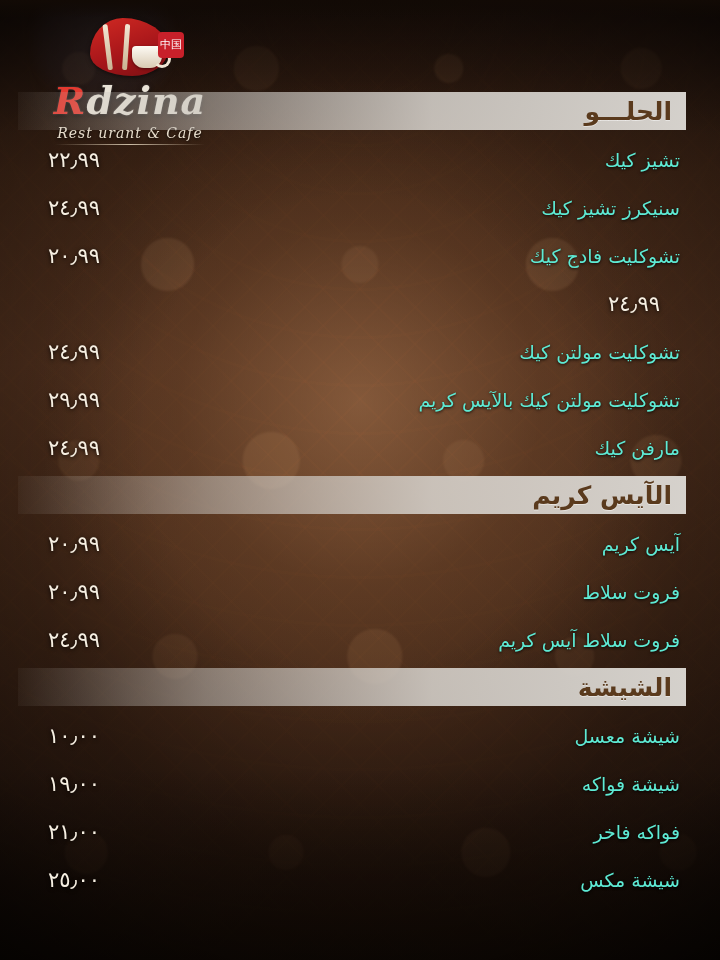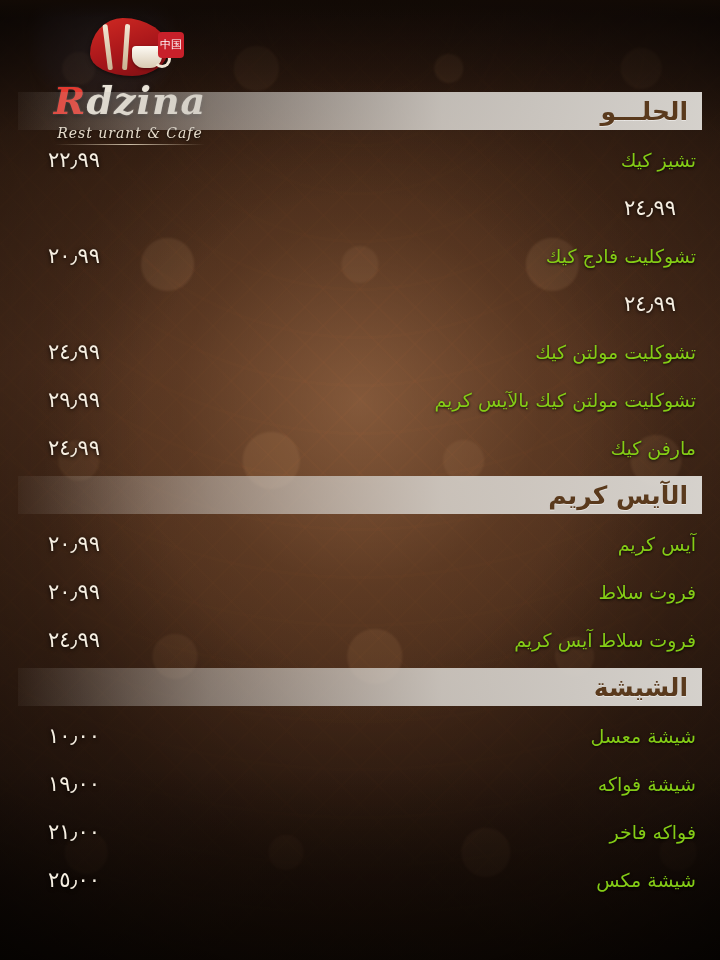--- a/index.html
+++ b/index.html
@@ -165,21 +165,21 @@
   .logo-rule {
     margin: 3px auto 0;
     width: 150px; height: 1px;
     background: linear-gradient(90deg, rgba(230,215,190,0) 0%, rgba(230,215,190,0.85) 50%, rgba(230,215,190,0) 100%);
   }
 
   
   .menu {
     position: absolute;
     top: 92px; right: 0; left: 0;
-    padding: 0 18px 0 18px;
+    padding: 0 34px 0 18px;
   }
   .section-head {
     margin: 0 0 6px 0;
     height: 38px;
     background: linear-gradient(90deg, rgba(190,186,180,0.05) 0%, rgba(196,192,186,0.55) 28%, rgba(214,210,204,0.88) 62%, rgba(222,219,214,0.95) 100%);
     display: flex;
     align-items: center;
     justify-content: flex-start;
     padding-right: 14px;
     box-sizing: border-box;
@@ -196,21 +196,21 @@
   .row {
     display: flex;
     align-items: center;
     justify-content: space-between;
     height: 48px;
     padding: 0 6px 0 10px;
   }
   .row .name {
     font-family: "DejaVu Sans", sans-serif;
     font-size: 19px;
-    color: #84cc16;
+    color: #5eead4;
     text-shadow: 0 1px 3px rgba(0,0,0,0.85);
     white-space: nowrap;
   }
   .row .price {
     font-family: "DejaVu Sans", sans-serif;
     font-size: 21px;
     font-weight: 400;
     color: #f6efe2;
     text-shadow: 0 1px 4px rgba(0,0,0,0.9);
     direction: rtl;
@@ -250,20 +250,21 @@
     <div class="section sec-dessert">
       <div class="section-head">
         <span class="title">الحلـــو</span>
       </div>
       <div class="rows">
         <div class="row">
           <span class="name">تشيز كيك</span>
           <span class="price">٢٢٫٩٩</span>
         </div>
         <div class="row">
+          <span class="name">سنيكرز تشيز كيك</span>
           <span class="price">٢٤٫٩٩</span>
         </div>
         <div class="row">
           <span class="name">تشوكليت فادج كيك</span>
           <span class="price">٢٠٫٩٩</span>
         </div>
         <div class="row">
           <span class="price">٢٤٫٩٩</span>
         </div>
         <div class="row">

